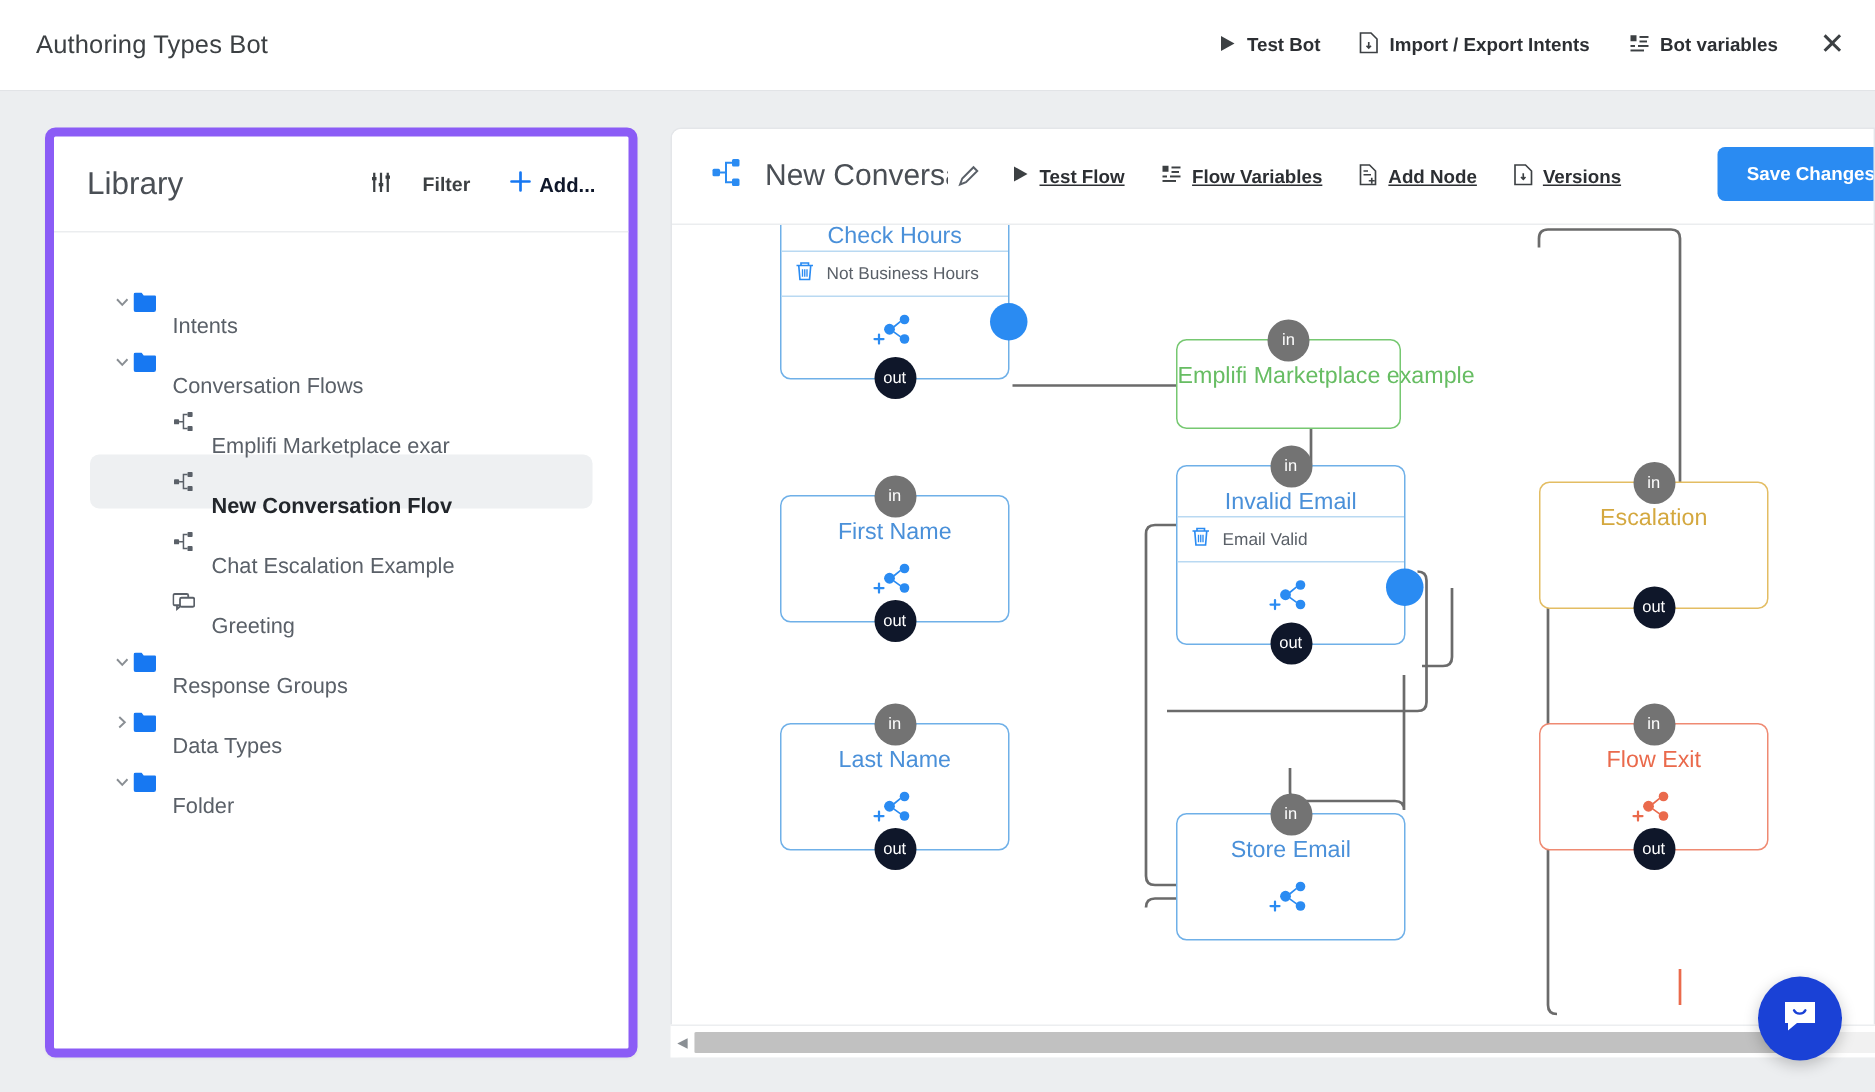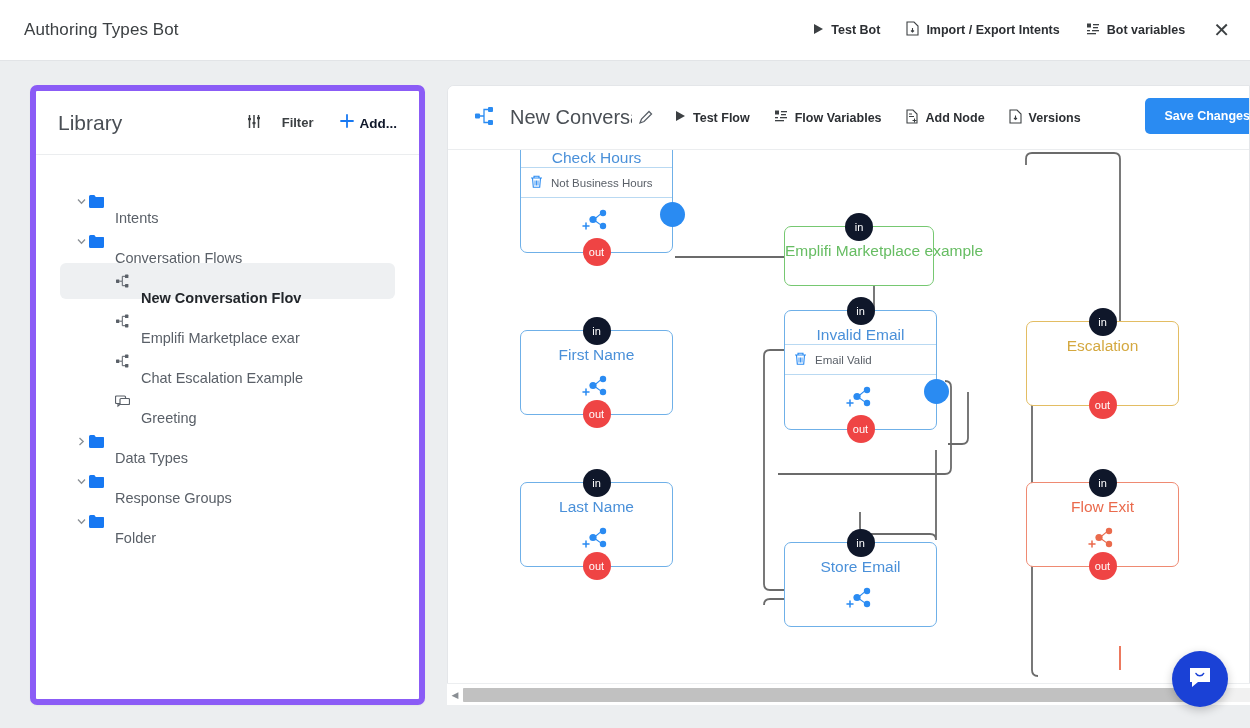--- a/index.html
+++ b/index.html
@@ -98,20 +98,21 @@
     font-size: 20px; color: #4a4f55; font-weight: 400;
     margin-left: 14px; max-width: 122px;
     overflow: hidden; white-space: nowrap;
   }
   .flow-edit { margin-left: 6px; cursor: pointer; display: flex; }
   .flow-actions { margin-left: 22px; display: flex; align-items: center; gap: 24px; }
   .fa-item {
     display: flex; align-items: center; gap: 7px;
     font-size: 12.5px; font-weight: bold; color: #2c2f33; cursor: pointer;
     white-space: nowrap;
+    text-decoration: underline;
   }
   .save-btn {
     position: absolute; right: -21px; top: 12px;
     background: #2a8bf2; color: #fff;
     font-size: 12.5px; font-weight: bold;
     border: none; border-radius: 5px;
     padding: 11px 20px; cursor: pointer; white-space: nowrap;
   }
 
   .canvas {
@@ -131,22 +132,22 @@
     height: 29px; padding-left: 9px;
     font-size: 11.5px; color: #5a6068;
   }
   .node-share { display: flex; align-items: center; justify-content: center; height: 44px; }
 
   .badge {
     position: absolute; width: 28px; height: 28px; border-radius: 50%;
     display: flex; align-items: center; justify-content: center;
     font-size: 11px; color: #fff; left: 50%; margin-left: -14px;
   }
-  .badge-in  { top: -14px; background: #0f172a; }
-  .badge-out { bottom: -14px; background: #ef4444; }
+  .badge-in  { top: -14px; background: #737373; }
+  .badge-out { bottom: -14px; background: #0f172a; }
 
   .conn-dot {
     position: absolute; width: 25px; height: 25px; border-radius: 50%;
     background: #2a8bf2; right: -13px; cursor: pointer;
   }
 
   
   .n-blue   { border: 1.5px solid #6fb0e8; }
   .n-blue   .node-title { color: #4a90d9; }
   .n-green  { border: 1.5px solid #76c871; }
@@ -270,43 +271,43 @@
             <path d="M1 1.5L4.5 5.2 8 1.5" stroke="#8a8f94" stroke-width="1.3" fill="none"></path>
           </svg>
         </span>
         <span class="icon-slot">
           <svg width="15" height="13" viewBox="0 0 15 13">
             <path d="M0 1.5A1.5 1.5 0 011.5 0h3.8l1.5 2h7.7A1.5 1.5 0 0115 3.5v8A1.5 1.5 0 0113.5 13h-12A1.5 1.5 0 010 11.5z" fill="#1778f2"></path>
           </svg>
         </span>
         <span class="tree-label">Conversation Flows</span>
       </div>
-      <div class="tree-row selected child">
+      <div class="tree-row child">
         <span class="caret"></span>
         <span class="icon-slot">
           <svg width="14" height="14" viewBox="0 0 14 14">
             <rect x="0" y="5.5" width="3.4" height="3.4" rx=".6" fill="#5a6068"></rect>
             <rect x="9" y="0.6" width="3.4" height="3.4" rx=".6" fill="#5a6068"></rect>
             <rect x="9" y="10" width="3.4" height="3.4" rx=".6" fill="#5a6068"></rect>
             <path d="M3.4 7.2h2.9V2.3h2.7M6.3 7.2v4.5h2.7" stroke="#5a6068" stroke-width="1" fill="none"></path>
           </svg>
         </span>
-        <span class="tree-label">New Conversation Flov</span>
-      </div>
-      <div class="tree-row child">
+        <span class="tree-label">Emplifi Marketplace exar</span>
+      </div>
+      <div class="tree-row selected child">
         <span class="caret"></span>
         <span class="icon-slot">
           <svg width="14" height="14" viewBox="0 0 14 14">
             <rect x="0" y="5.5" width="3.4" height="3.4" rx=".6" fill="#5a6068"></rect>
             <rect x="9" y="0.6" width="3.4" height="3.4" rx=".6" fill="#5a6068"></rect>
             <rect x="9" y="10" width="3.4" height="3.4" rx=".6" fill="#5a6068"></rect>
             <path d="M3.4 7.2h2.9V2.3h2.7M6.3 7.2v4.5h2.7" stroke="#5a6068" stroke-width="1" fill="none"></path>
           </svg>
         </span>
-        <span class="tree-label">Emplifi Marketplace exar</span>
+        <span class="tree-label">New Conversation Flov</span>
       </div>
       <div class="tree-row child">
         <span class="caret"></span>
         <span class="icon-slot">
           <svg width="14" height="14" viewBox="0 0 14 14">
             <rect x="0" y="5.5" width="3.4" height="3.4" rx=".6" fill="#5a6068"></rect>
             <rect x="9" y="0.6" width="3.4" height="3.4" rx=".6" fill="#5a6068"></rect>
             <rect x="9" y="10" width="3.4" height="3.4" rx=".6" fill="#5a6068"></rect>
             <path d="M3.4 7.2h2.9V2.3h2.7M6.3 7.2v4.5h2.7" stroke="#5a6068" stroke-width="1" fill="none"></path>
           </svg>
@@ -319,43 +320,43 @@
           <svg width="15" height="13" viewBox="0 0 15 13">
             <rect x="0.5" y="1" width="10" height="7.5" rx="1" fill="none" stroke="#5a6068" stroke-width="1.2"></rect>
             <path d="M3 8.5v2.5l3-2.5" fill="none" stroke="#5a6068" stroke-width="1.2"></path>
             <rect x="5" y="3.5" width="9.5" height="6" rx="1" fill="#fff" stroke="#5a6068" stroke-width="1.2"></rect>
           </svg>
         </span>
         <span class="tree-label">Greeting</span>
       </div>
       <div class="tree-row">
         <span class="caret">
+          <svg width="9" height="7" viewBox="0 0 9 7">
+            <path d="M1 1.5L4.5 5.2 8 1.5" stroke="#8a8f94" stroke-width="1.3" fill="none"></path>
+          </svg>
+        </span>
+        <span class="icon-slot">
+          <svg width="15" height="13" viewBox="0 0 15 13">
+            <path d="M0 1.5A1.5 1.5 0 011.5 0h3.8l1.5 2h7.7A1.5 1.5 0 0115 3.5v8A1.5 1.5 0 0113.5 13h-12A1.5 1.5 0 010 11.5z" fill="#1778f2"></path>
+          </svg>
+        </span>
+        <span class="tree-label">Response Groups</span>
+      </div>
+      <div class="tree-row">
+        <span class="caret">
           <svg width="7" height="9" viewBox="0 0 7 9">
             <path d="M1.5 1L5.2 4.5 1.5 8" stroke="#8a8f94" stroke-width="1.3" fill="none"></path>
           </svg>
         </span>
         <span class="icon-slot">
           <svg width="15" height="13" viewBox="0 0 15 13">
             <path d="M0 1.5A1.5 1.5 0 011.5 0h3.8l1.5 2h7.7A1.5 1.5 0 0115 3.5v8A1.5 1.5 0 0113.5 13h-12A1.5 1.5 0 010 11.5z" fill="#1778f2"></path>
           </svg>
         </span>
         <span class="tree-label">Data Types</span>
-      </div>
-      <div class="tree-row">
-        <span class="caret">
-          <svg width="9" height="7" viewBox="0 0 9 7">
-            <path d="M1 1.5L4.5 5.2 8 1.5" stroke="#8a8f94" stroke-width="1.3" fill="none"></path>
-          </svg>
-        </span>
-        <span class="icon-slot">
-          <svg width="15" height="13" viewBox="0 0 15 13">
-            <path d="M0 1.5A1.5 1.5 0 011.5 0h3.8l1.5 2h7.7A1.5 1.5 0 0115 3.5v8A1.5 1.5 0 0113.5 13h-12A1.5 1.5 0 010 11.5z" fill="#1778f2"></path>
-          </svg>
-        </span>
-        <span class="tree-label">Response Groups</span>
       </div>
       <div class="tree-row">
         <span class="caret">
           <svg width="9" height="7" viewBox="0 0 9 7">
             <path d="M1 1.5L4.5 5.2 8 1.5" stroke="#8a8f94" stroke-width="1.3" fill="none"></path>
           </svg>
         </span>
         <span class="icon-slot">
           <svg width="15" height="13" viewBox="0 0 15 13">
             <path d="M0 1.5A1.5 1.5 0 011.5 0h3.8l1.5 2h7.7A1.5 1.5 0 0115 3.5v8A1.5 1.5 0 0113.5 13h-12A1.5 1.5 0 010 11.5z" fill="#1778f2"></path>

